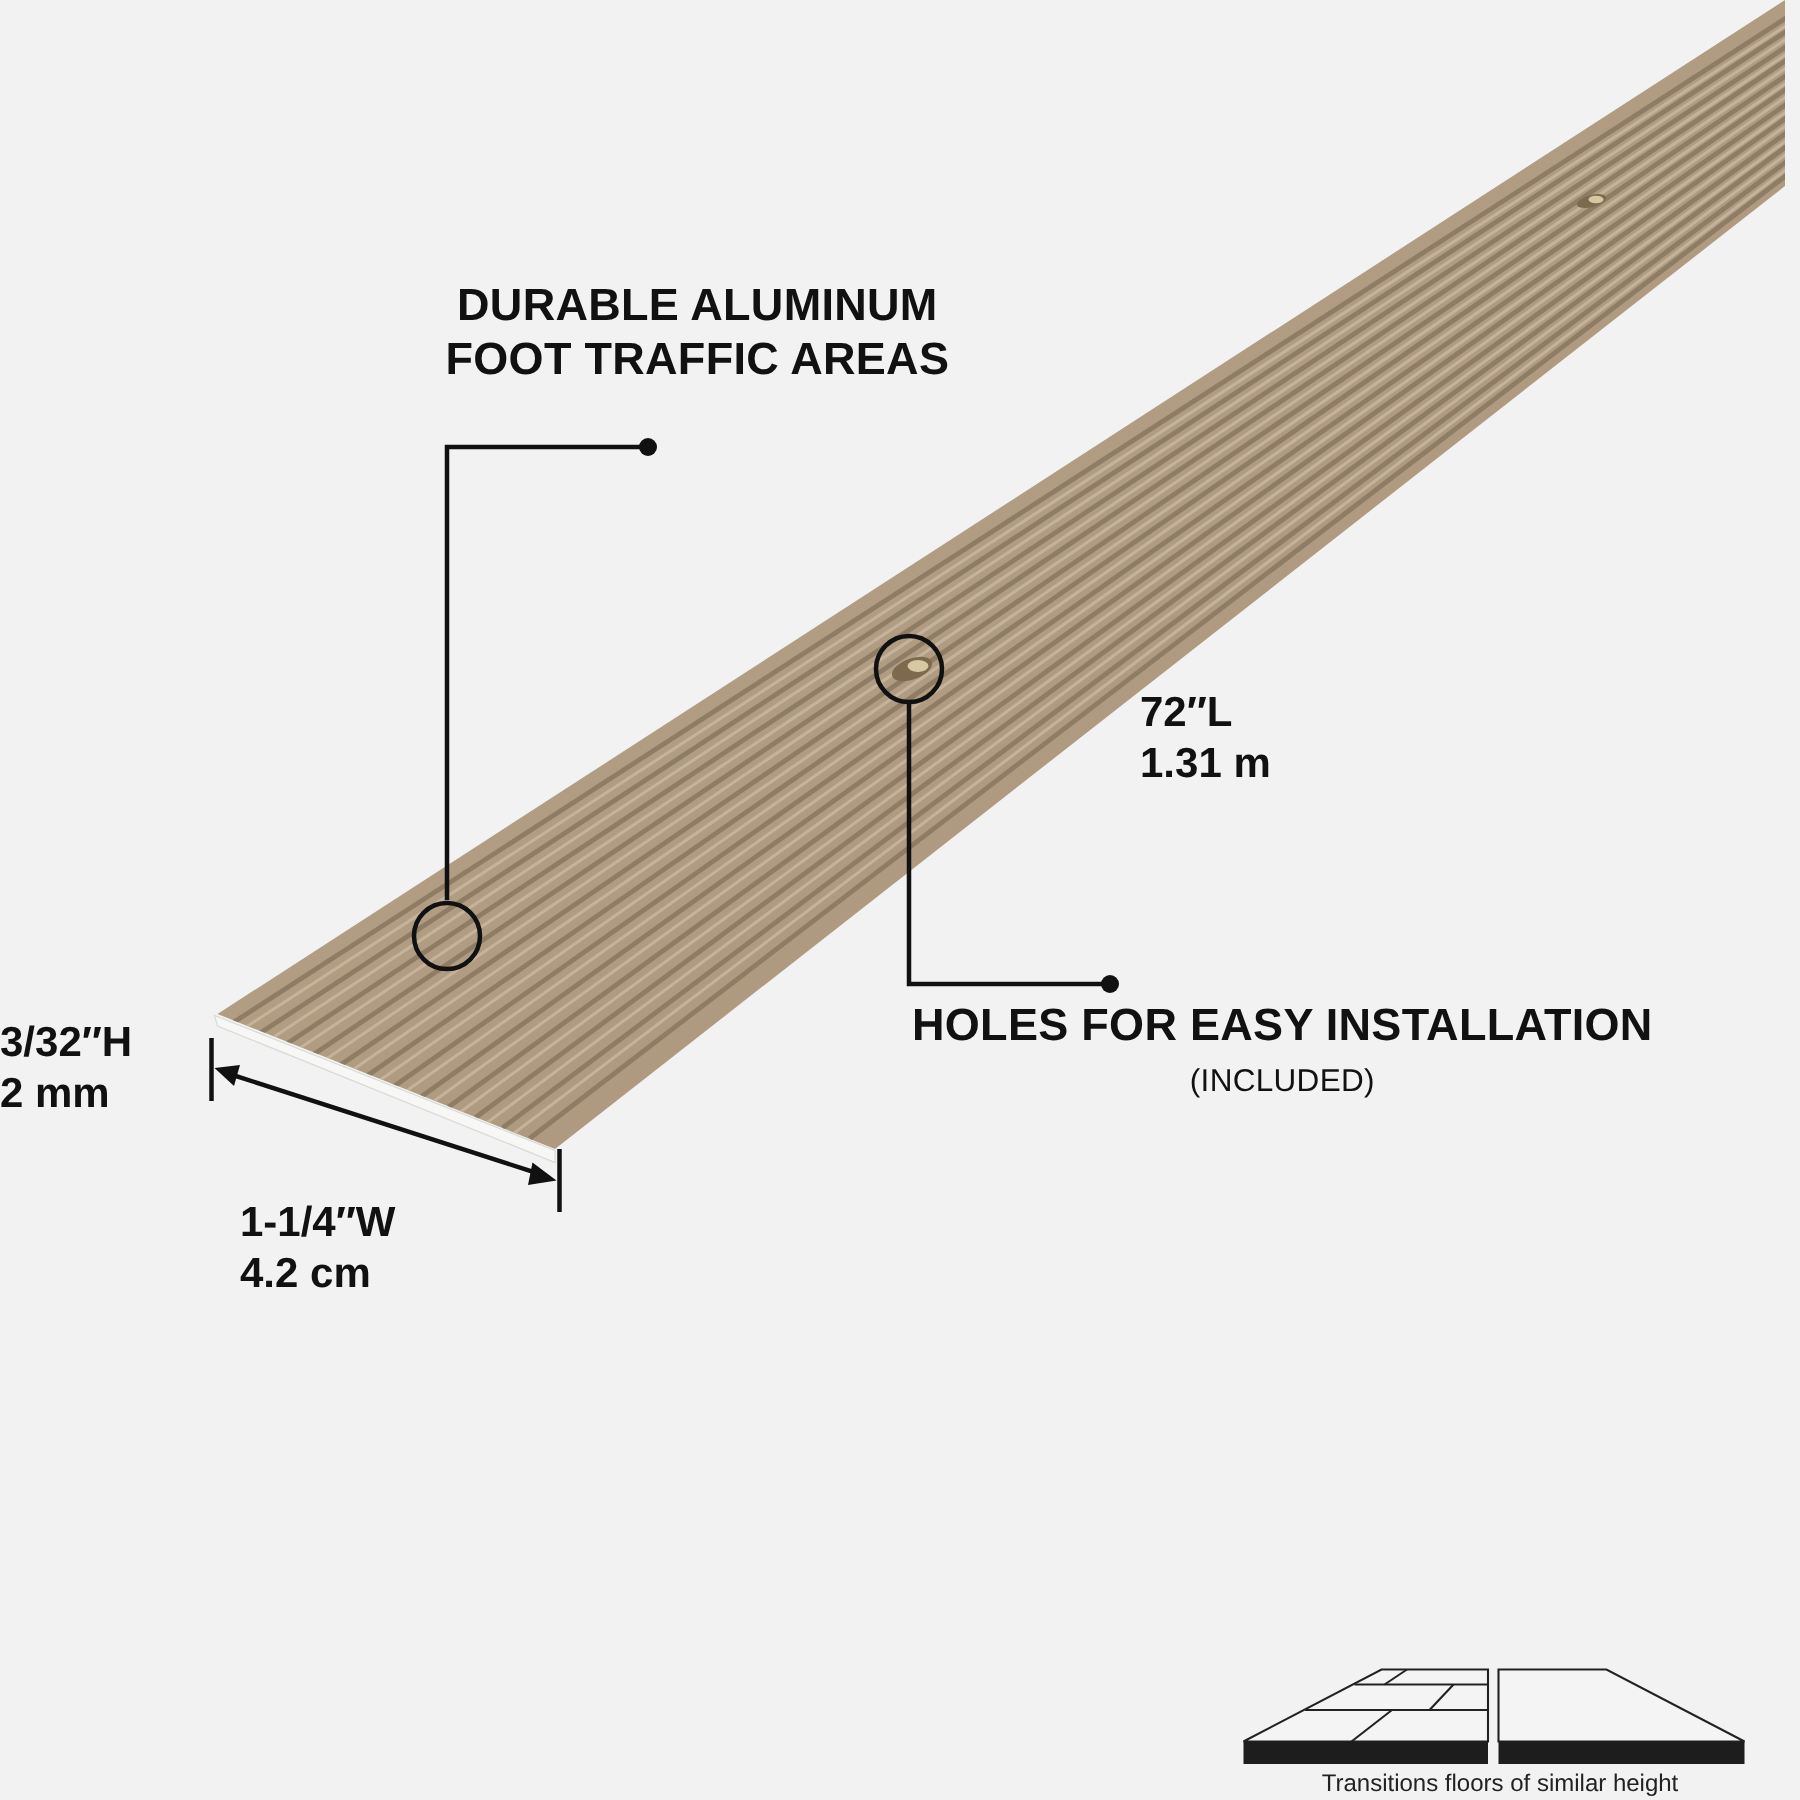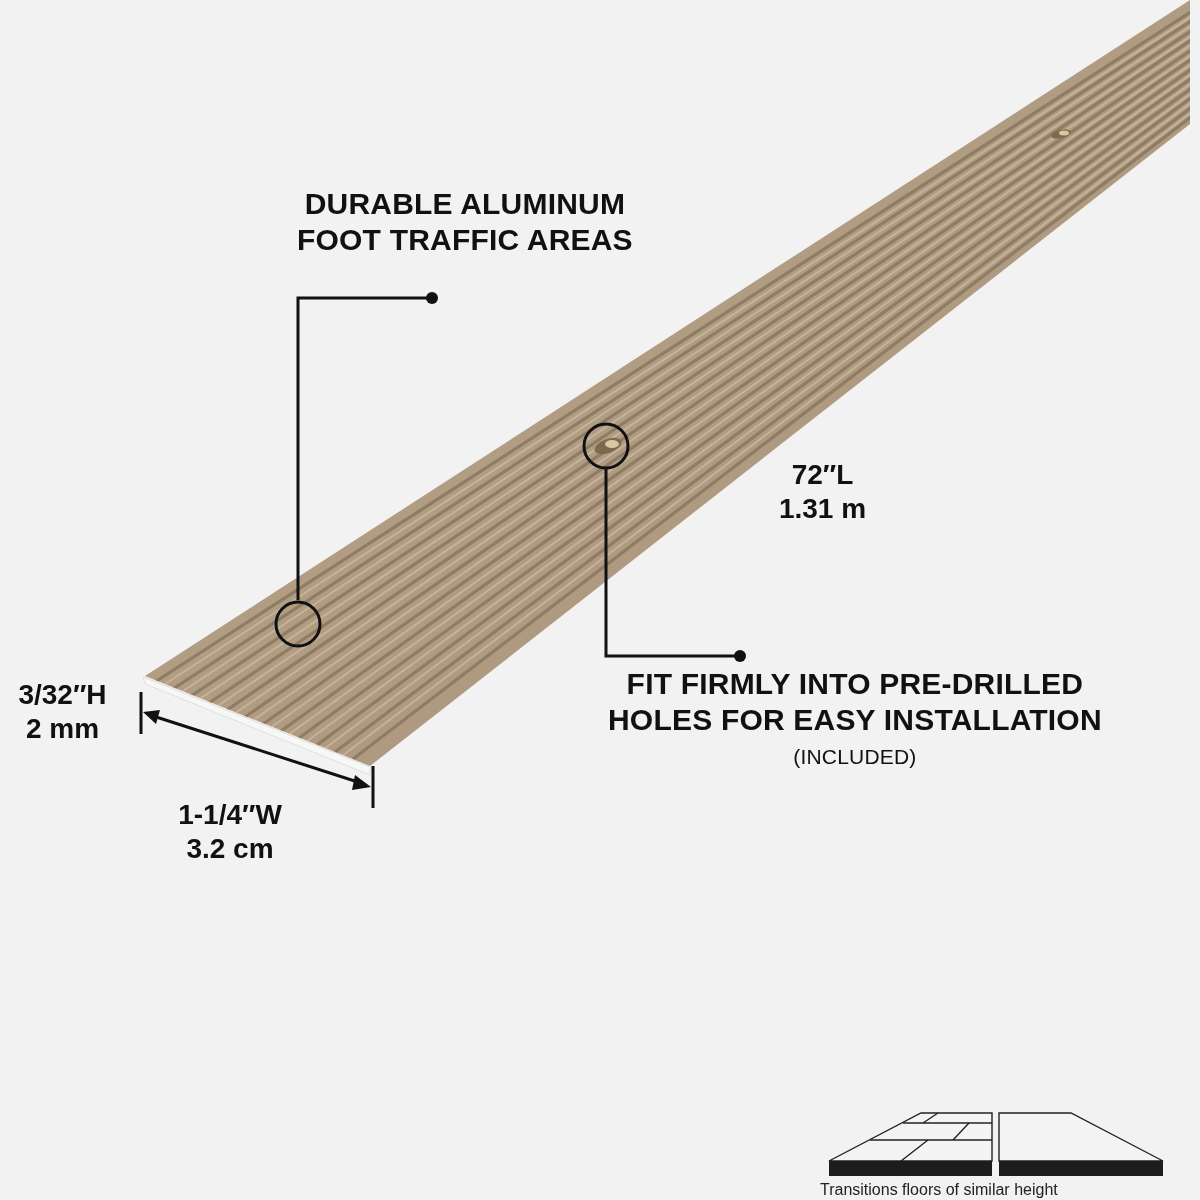--- a/index.html
+++ b/index.html
@@ -10,25 +10,25 @@
     color: #111;
   }
   .layer { position: absolute; left: 0; top: 0; width: 1200px; height: 1200px; }
   .label {
     position: absolute; font-weight: bold; font-size: 30px; line-height: 36px;
     letter-spacing: 0.2px; color: #111; text-transform: uppercase; text-align: center;
   }
   .label div { white-space: nowrap; }
   .dim {
     position: absolute; font-weight: bold; font-size: 28px; line-height: 34px;
-    text-align: center; color: #111; white-space: nowrap;
+    text-align: left; color: #111; white-space: nowrap;
   }
   .small { font-weight: normal; font-size: 21px; line-height: 26px; margin-top: 6px; }
   .caption {
-    position: absolute; left: 820px; top: 1180px; width: 360px; text-align: left;
+    position: absolute; left: 820px; top: 1180px; width: 360px; text-align: center;
     font-size: 16px; line-height: 20px; color: #222; white-space: nowrap;
   }
 </style>
 </head>
 <body>
 
 <svg class="layer" viewBox="0 0 1200 1200" xmlns="http://www.w3.org/2000/svg">
   <defs>
     <clipPath id="stripClip">
       <polygon points="145,676 1190,0 1190,124 370,766"></polygon>
@@ -114,33 +114,32 @@
     <rect x="999" y="1161" width="164" height="15" fill="#1d1d1d" stroke="none"></rect>
   </g>
 </svg>
 
 <div class="label" style="left:297px; top:186px;">
   <div>DURABLE ALUMINUM</div>
   <div>FOOT TRAFFIC AREAS</div>
 </div>
 
 <div class="label" style="left:608px; top:666px;">
-  <div>FIT FIRMLY INTO PRE-DRILLED</div>
   <div>HOLES FOR EASY INSTALLATION</div>
   <div class="small">(INCLUDED)</div>
 </div>
 
 <div class="dim" style="left:760px; top:458px; width:125px;">
   <div>72″L</div>
   <div>1.31 m</div>
 </div>
 
 <div class="dim" style="left:0px; top:678px; width:125px;">
   <div>3/32″H</div>
   <div>2 mm</div>
 </div>
 
 <div class="dim" style="left:160px; top:774px; width:140px;margin-top:24px;">
   <div>1-1/4″W</div>
-  <div>3.2 cm</div>
+  <div>4.2 cm</div>
 </div>
 
 <div class="caption">Transitions floors of similar height</div>
 
 </body></html>

